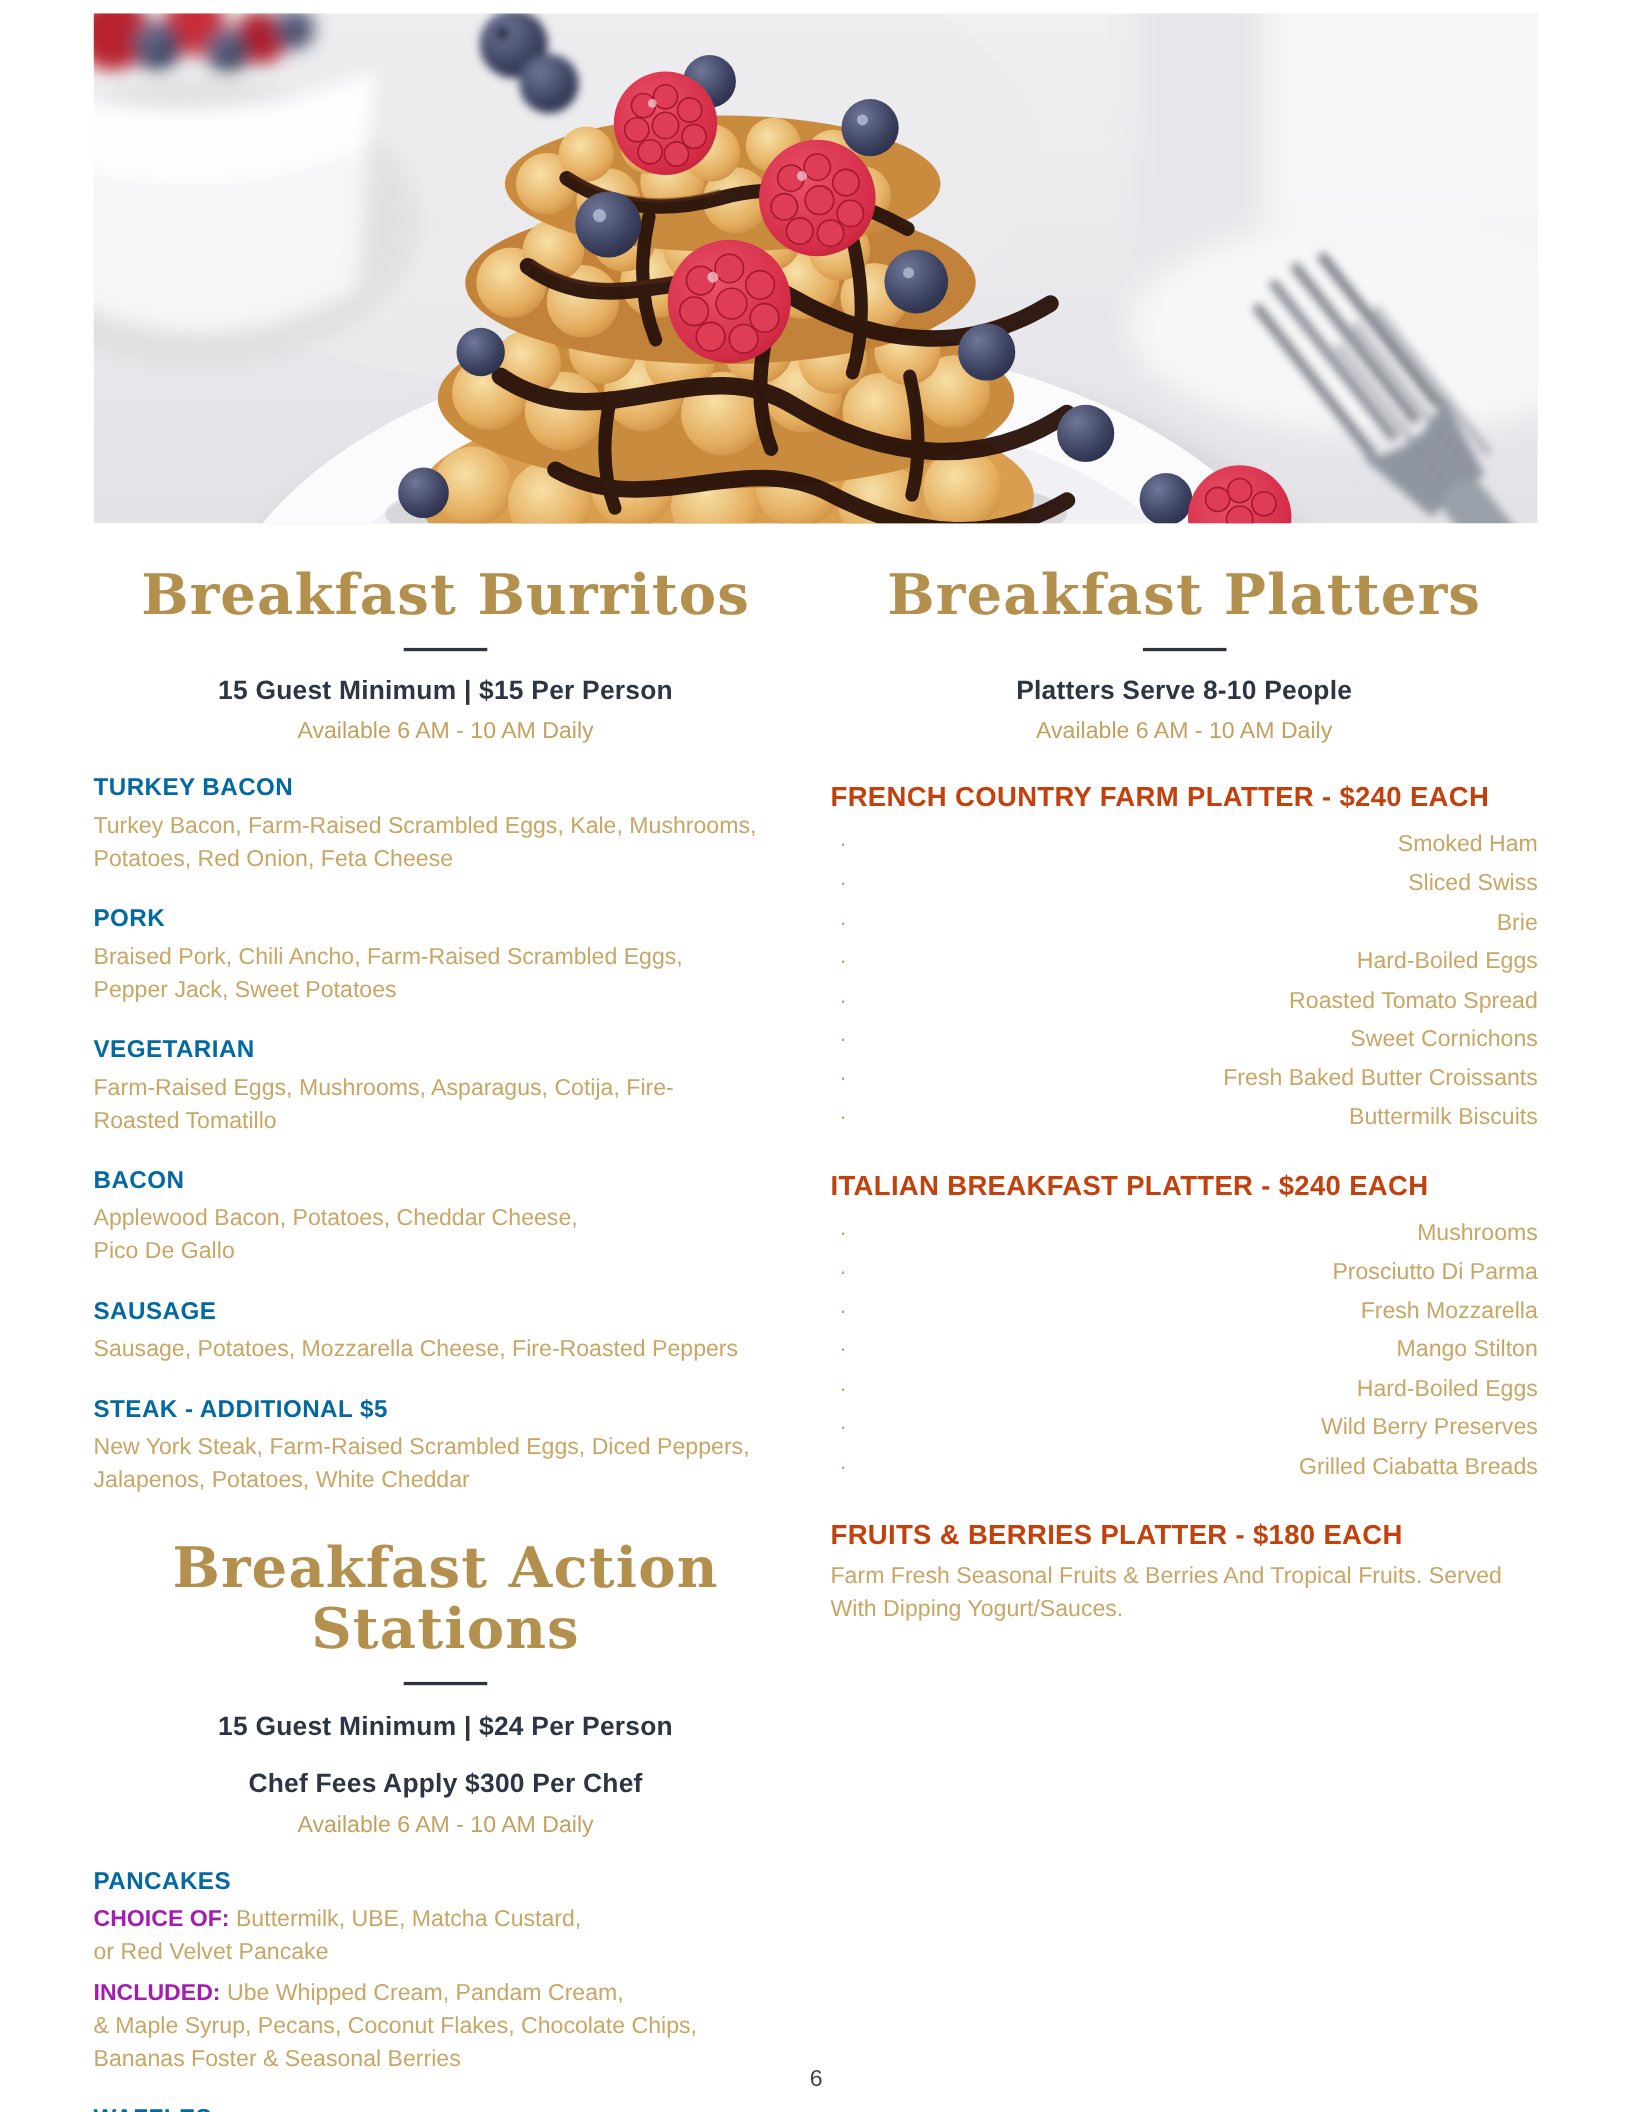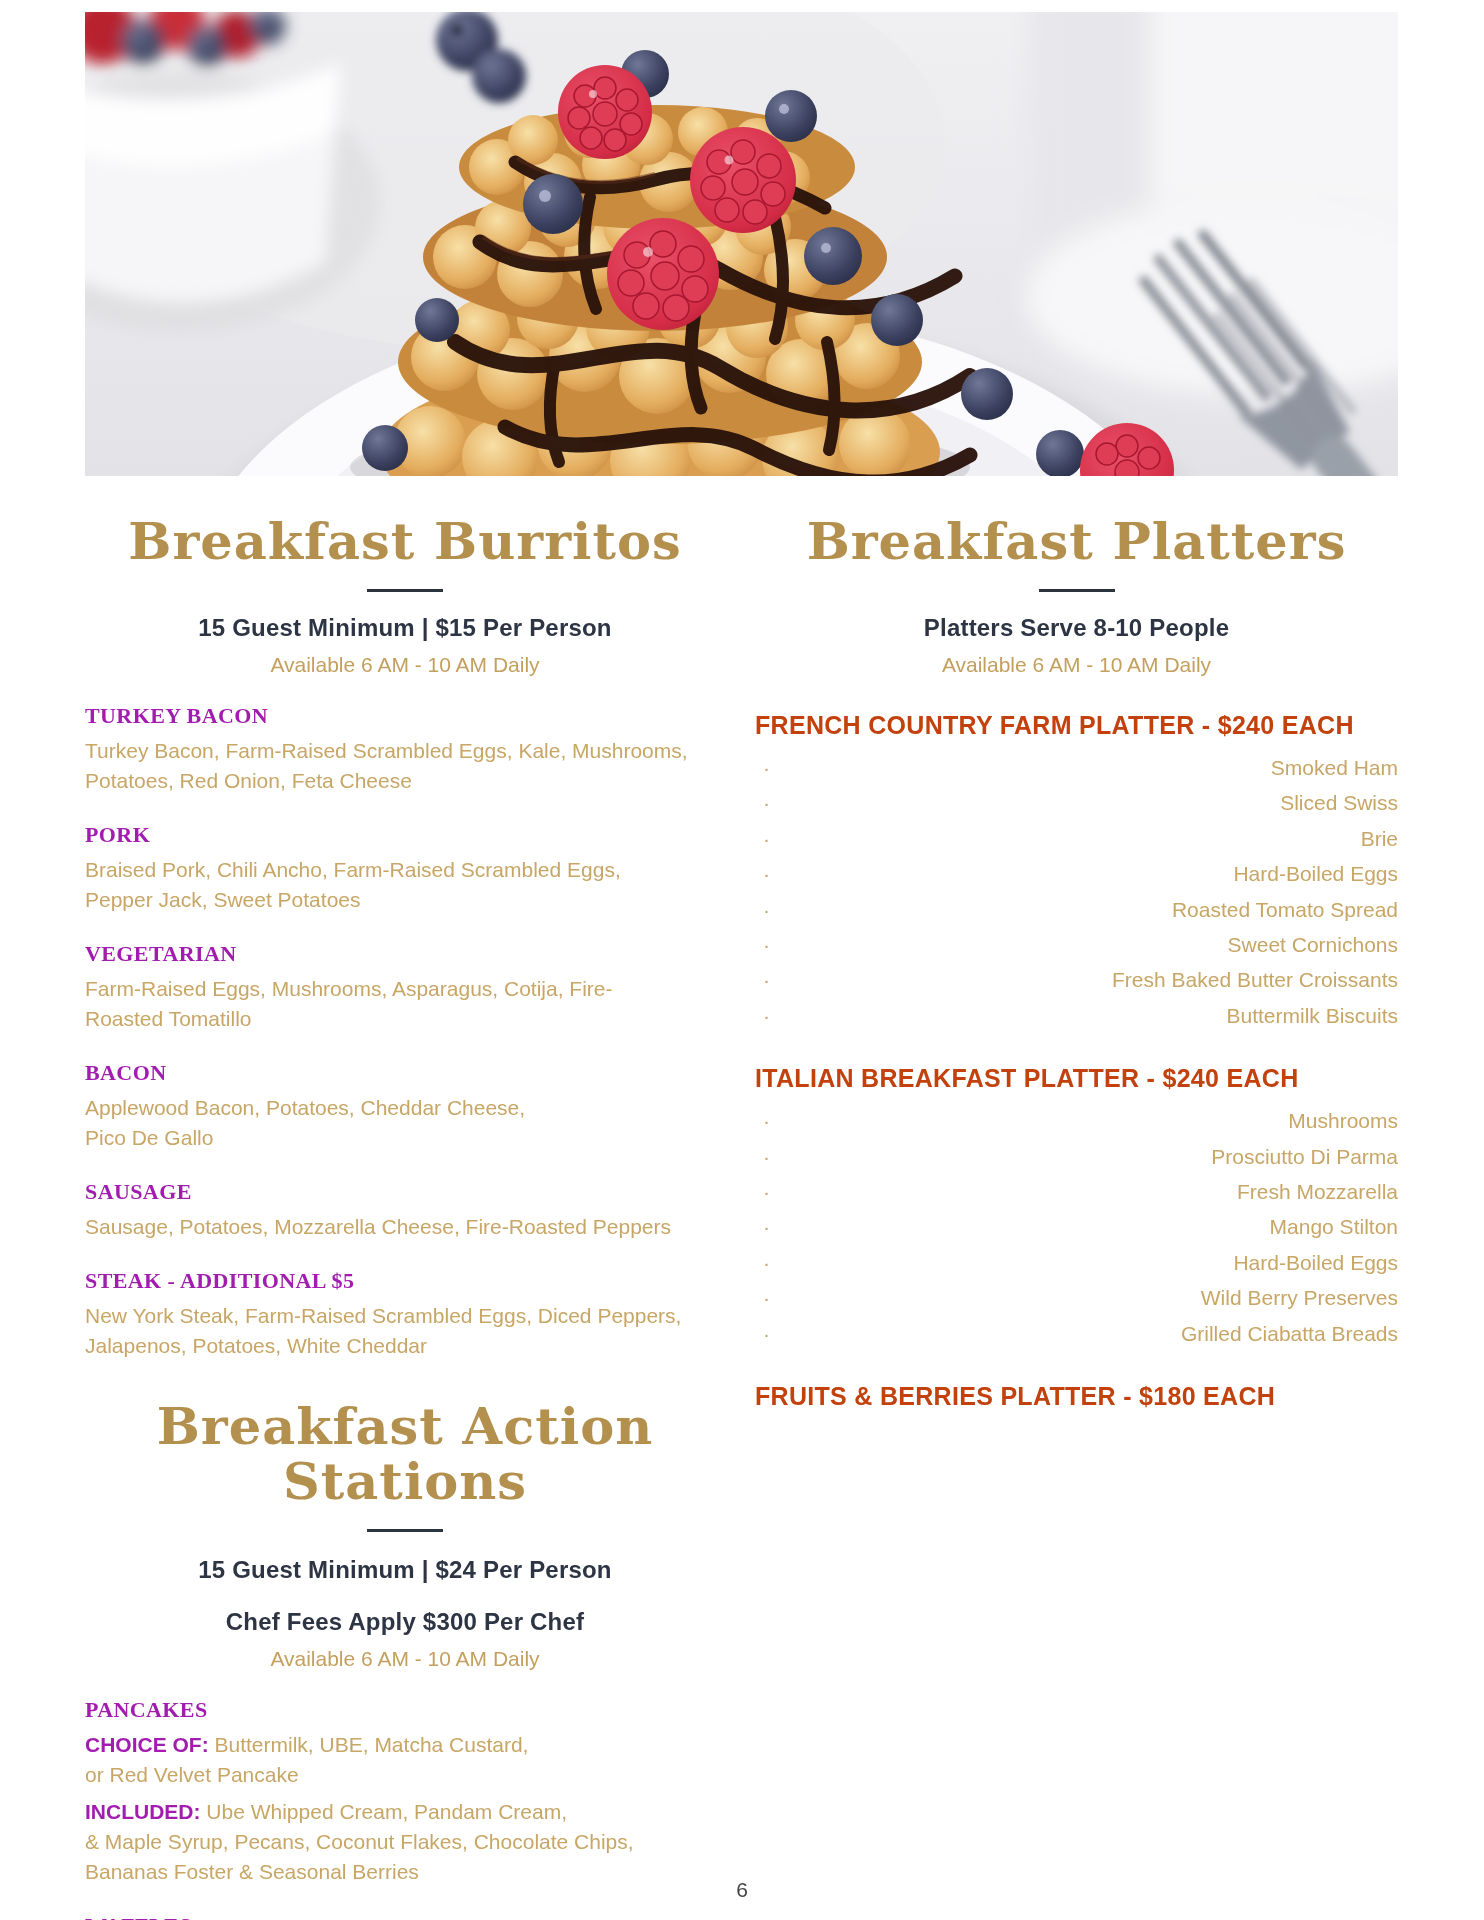--- a/index.html
+++ b/index.html
@@ -49,24 +49,23 @@
   .subtitle.second{margin-top:9px;}
   .availability{
     text-align:center;
     font-size:21px;
     color:#c3a05e;
     margin:11px 0 0 0;
   }
   .item-name{
     font-size:22px;
     font-weight:700;
-    color:#a21caf;
+    color:#0369a1;
     letter-spacing:.4px;
     margin:26px 0 0 0;
-    font-family:Liberation Serif, serif;
   }
   .desc{
     font-size:21px;
     color:#c7a666;
     line-height:1.43;
     margin:7px 0 0 0;
     white-space:pre-line;
   }
   .desc .lead{
     color:#a21caf;
@@ -440,19 +439,21 @@
             <li>Fresh Mozzarella</li>
             <li>Mango Stilton</li>
             <li>Hard-Boiled Eggs</li>
             <li>Wild Berry Preserves</li>
             <li>Grilled Ciabatta Breads</li>
           </ul>
         </div>
 
         <div class="platter">
           <h3 class="platter-title">FRUITS &amp; BERRIES PLATTER - $180 EACH</h3>
+          <p class="desc">Farm Fresh Seasonal Fruits &amp; Berries And Tropical Fruits. Served
+With Dipping Yogurt/Sauces.</p>
         </div>
       </section>
     </div>
   </div>
 
   <div class="page-number">6</div>
 </div>
 
 </body></html>

